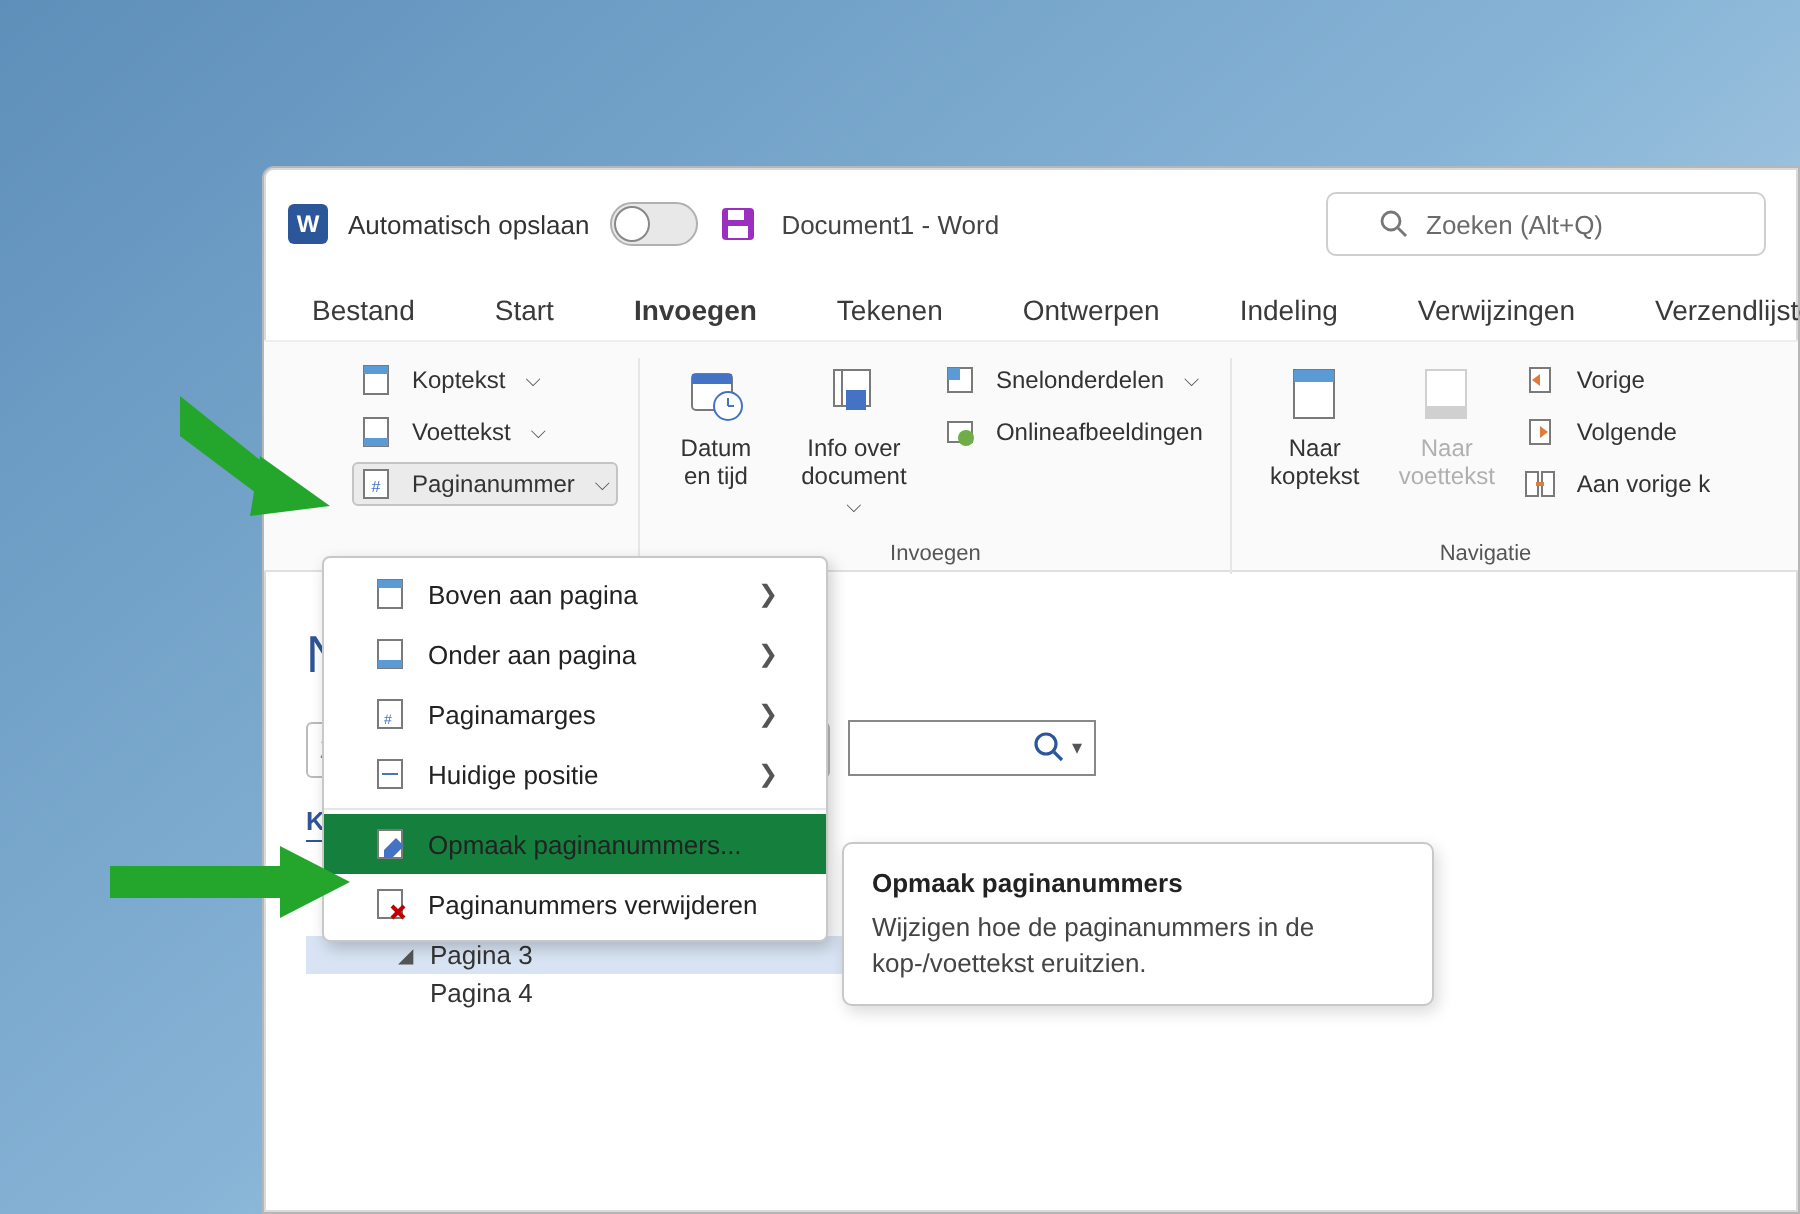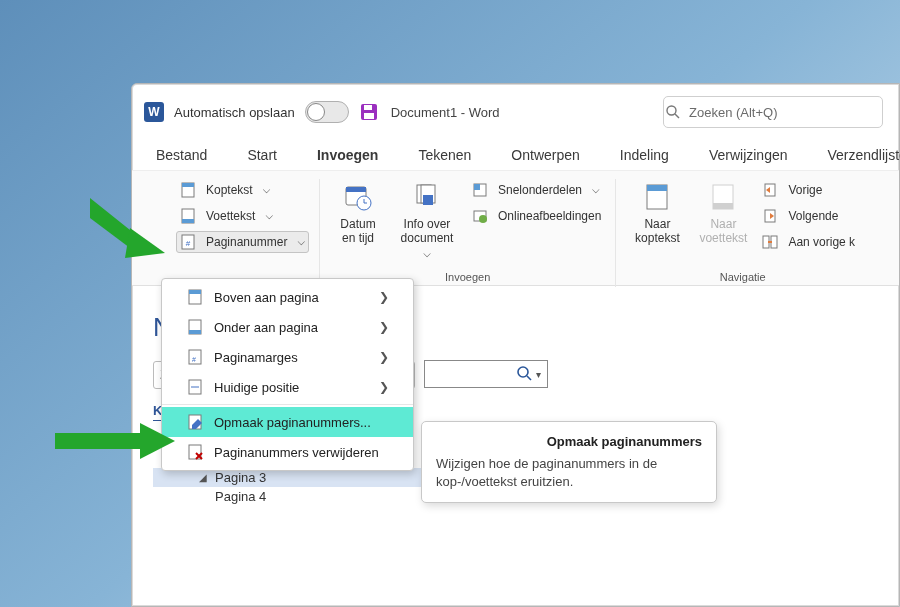--- a/index.html
+++ b/index.html
@@ -5,45 +5,45 @@
   * { box-sizing: border-box; font-family: "Segoe UI", sans-serif; }
   body { margin: 0; width: 900px; height: 607px; background: linear-gradient(140deg, #5e8fba 0%, #87b4d6 50%, #d6e8f4 100%); overflow: hidden; position: relative; }
   .window { position: absolute; left: 131px; top: 83px; right: 0; bottom: 0; background: #fff; border: 1px solid #b6b6b6; border-radius: 6px 0 0 0; box-shadow: 0 0 0 1px #dadada inset; }
   .titlebar { height: 56px; display: flex; align-items: center; padding: 0 16px 0 12px; gap: 10px; }
   .word-icon { width: 20px; height: 20px; background: #2b579a; border-radius: 3px; color: #fff; font-size: 12px; font-weight: 700; display: flex; align-items: center; justify-content: center; }
   .autosave-label { font-size: 13px; color: #333; }
   .toggle { width: 44px; height: 22px; border-radius: 11px; background: #e8e8e8; border: 1px solid #b0b0b0; position: relative; }
   .toggle .knob { width: 18px; height: 18px; border-radius: 50%; background: #fff; border: 1px solid #888; position: absolute; top: 1px; left: 1px; }
   .save-icon { width: 20px; height: 20px; }
   .doc-title { font-size: 13px; color: #444; margin-left: 2px; text-align: right; }
-  .searchbox { margin-left: auto; width: 220px; height: 32px; border: 1px solid #cfcfcf; border-radius: 5px; display: flex; align-items: center; padding: 0 1px; gap: 8px; color: #6b6b6b; font-size: 13px; }
+  .searchbox { margin-left: auto; width: 220px; height: 32px; border: 1px solid #cfcfcf; border-radius: 5px; display: flex; align-items: center; padding: 0 25px; gap: 8px; color: #6b6b6b; font-size: 13px; }
   .tabs { display: flex; align-items: center; gap: 16px; padding: 0 12px; height: 30px; font-size: 14px; color: #3a3a3a; }
   .tab { padding: 0 12px; height: 30px; display: flex; align-items: center; cursor: pointer; position: relative; }
   .tab.active { font-weight: 600; }
   .ribbon { background: #fafafa; border-top: 1px solid #eee; border-bottom: 1px solid #e0e0e0; height: 116px; display: flex; padding: 8px 0 0 34px; }
   .rgroup { display: flex; flex-direction: column; align-items: center; padding: 0 10px; border-right: 1px solid #e6e6e6; height: 108px; }
   .rgroup:last-child { border-right: none; }
   .rgroup .stack { display: flex; flex-direction: column; gap: 4px; }
   .rgroup .row { display: flex; gap: 4px; align-items: flex-start; }
   .rgroup .label { font-size: 11px; color: #555; margin-top: auto; padding-bottom: 4px; }
   .smallbtn { display: flex; align-items: center; gap: 10px; font-size: 12px; color: #333; padding: 2px 4px; height: 22px; cursor: pointer; border-radius: 3px; }
   .smallbtn.active { background: #ebebeb; border: 1px solid #c4c4c4; padding: 1px 3px; }
   .smallbtn .ico { width: 16px; height: 16px; display: flex; align-items: center; justify-content: center; }
   .bigbtn { display: flex; flex-direction: column; align-items: center; gap: 2px; font-size: 12px; color: #333; padding: 2px 6px; cursor: pointer; text-align: center; line-height: 1.2; width: 72px; }
   .bigbtn.disabled { color: #b0b0b0; }
   .bigbtn .ico { width: 32px; height: 32px; display: flex; align-items: center; justify-content: center; margin-bottom: 2px; }
   .chev { font-size: 10px; color: #555; }
   .dropdown { position: absolute; left: 161px; top: 278px; width: 253px; background: #fff; border: 1px solid #c8c8c8; box-shadow: 2px 3px 8px rgba(0,0,0,0.2); padding: 3px 0; border-radius: 4px; z-index: 100; }
   .dd-item { display: flex; align-items: center; gap: 10px; padding: 6px 24px; font-size: 13px; color: #222; cursor: pointer; }
-  .dd-item.hover { background: #5eead4; }
+  .dd-item.hover { background: #15803d; }
   .dd-item .ico { width: 18px; height: 18px; flex-shrink: 0; }
   .dd-item .arrow { margin-left: auto; font-size: 12px; color: #555; }
   .dd-sep { height: 1px; background: #e6e6e6; margin: 2px 0; }
   .tooltip { position: absolute; left: 421px; top: 421px; width: 296px; background: #fff; border: 1px solid #c8c8c8; border-radius: 5px; box-shadow: 2px 3px 8px rgba(0,0,0,0.15); padding: 12px 14px; z-index: 110; }
-  .tooltip .tt-title { font-weight: 600; font-size: 13px; color: #222; margin-bottom: 6px; text-align: right; }
+  .tooltip .tt-title { font-weight: 600; font-size: 13px; color: #222; margin-bottom: 6px; }
   .tooltip .tt-body { font-size: 13px; color: #444; line-height: 1.35; }
   .navpane { position: absolute; left: 131px; top: 300px; width: 300px; padding: 12px 16px 0 22px; z-index: 1; }
   .nav-title-big { font-size: 26px; color: #2f5597; font-weight: 300; margin-bottom: 12px; }
   .nav-input { height: 28px; border: 1px solid #bbb; border-radius: 3px; margin: 18px 0 14px 0; display: flex; align-items: center; }
   .nav-section { font-weight: 600; font-size: 13px; color: #2f5597; border-bottom: 1px solid #2f5597; width: 20px; padding-bottom: 2px; }
   .nav-tree { margin-top: 28px; font-size: 13px; color: #333; }
   .nav-item { display: flex; align-items: center; gap: 6px; padding: 2px 0 2px 30px; }
   .nav-item .car { font-size: 10px; color: #555; width: 10px; }
   .nav-item.sel { background: #d8e3f3; width: 370px; padding-left: 46px; }
   .nav-item.ind { padding-left: 62px; }

